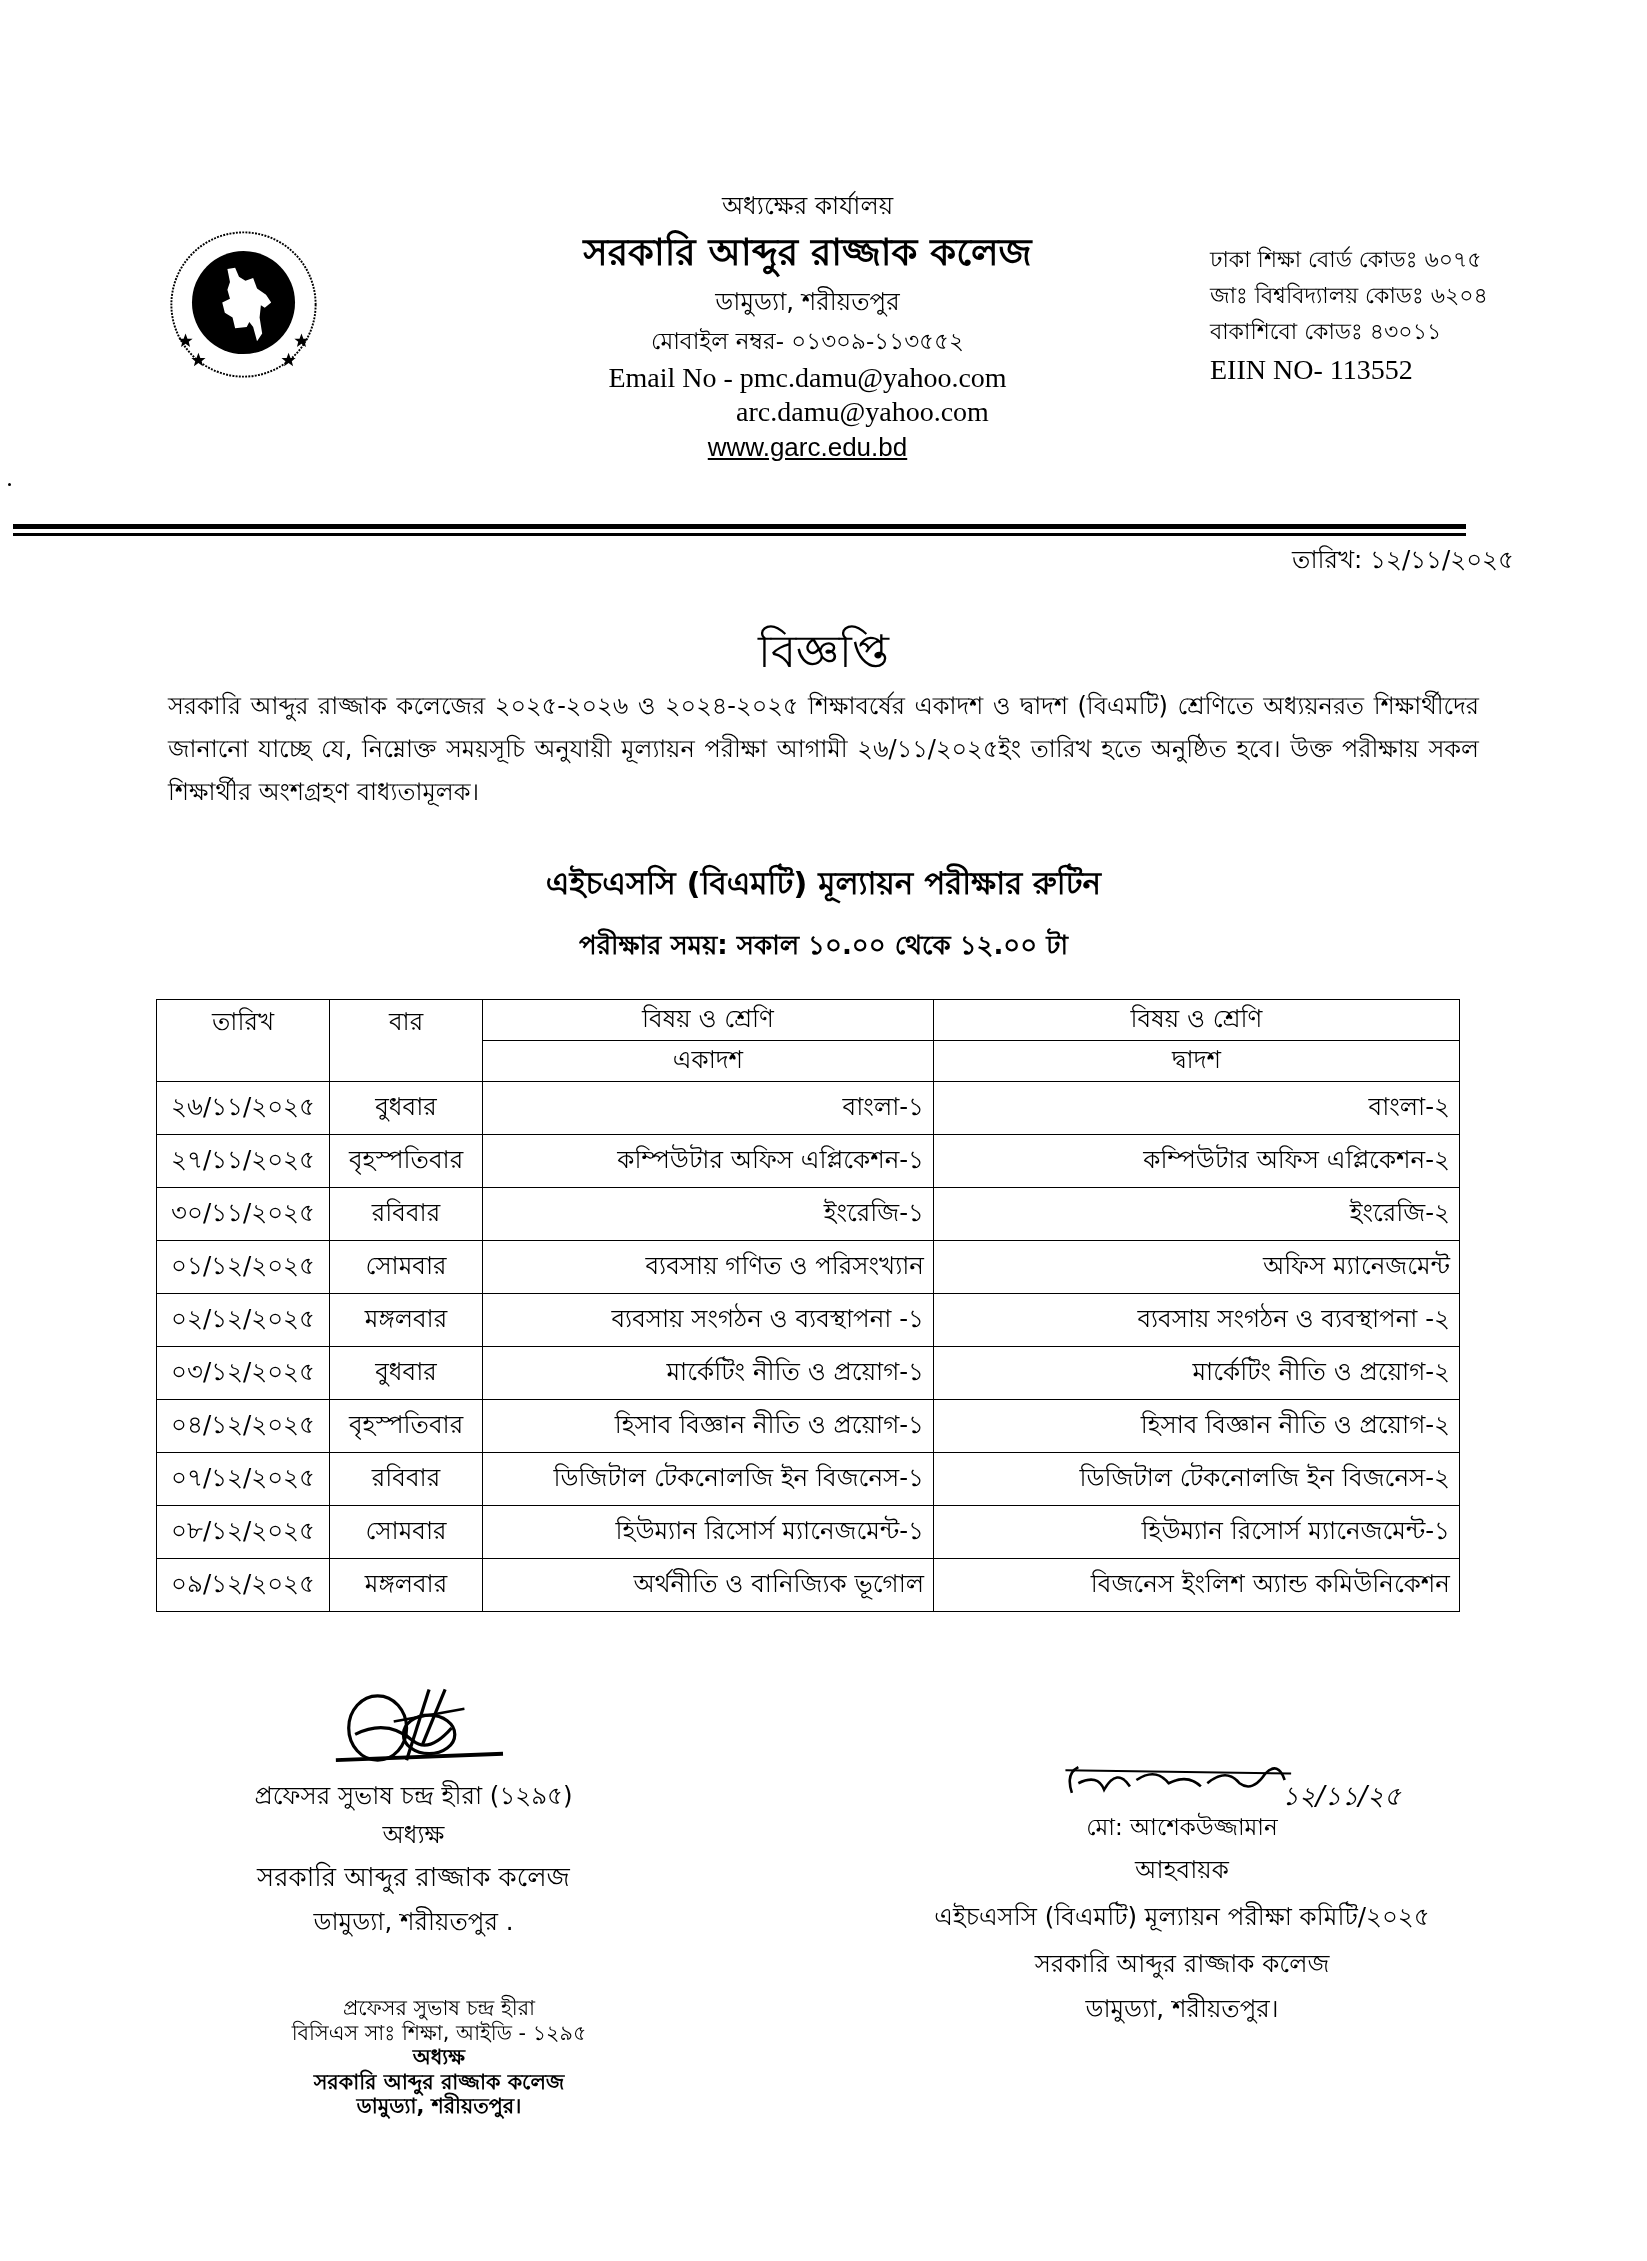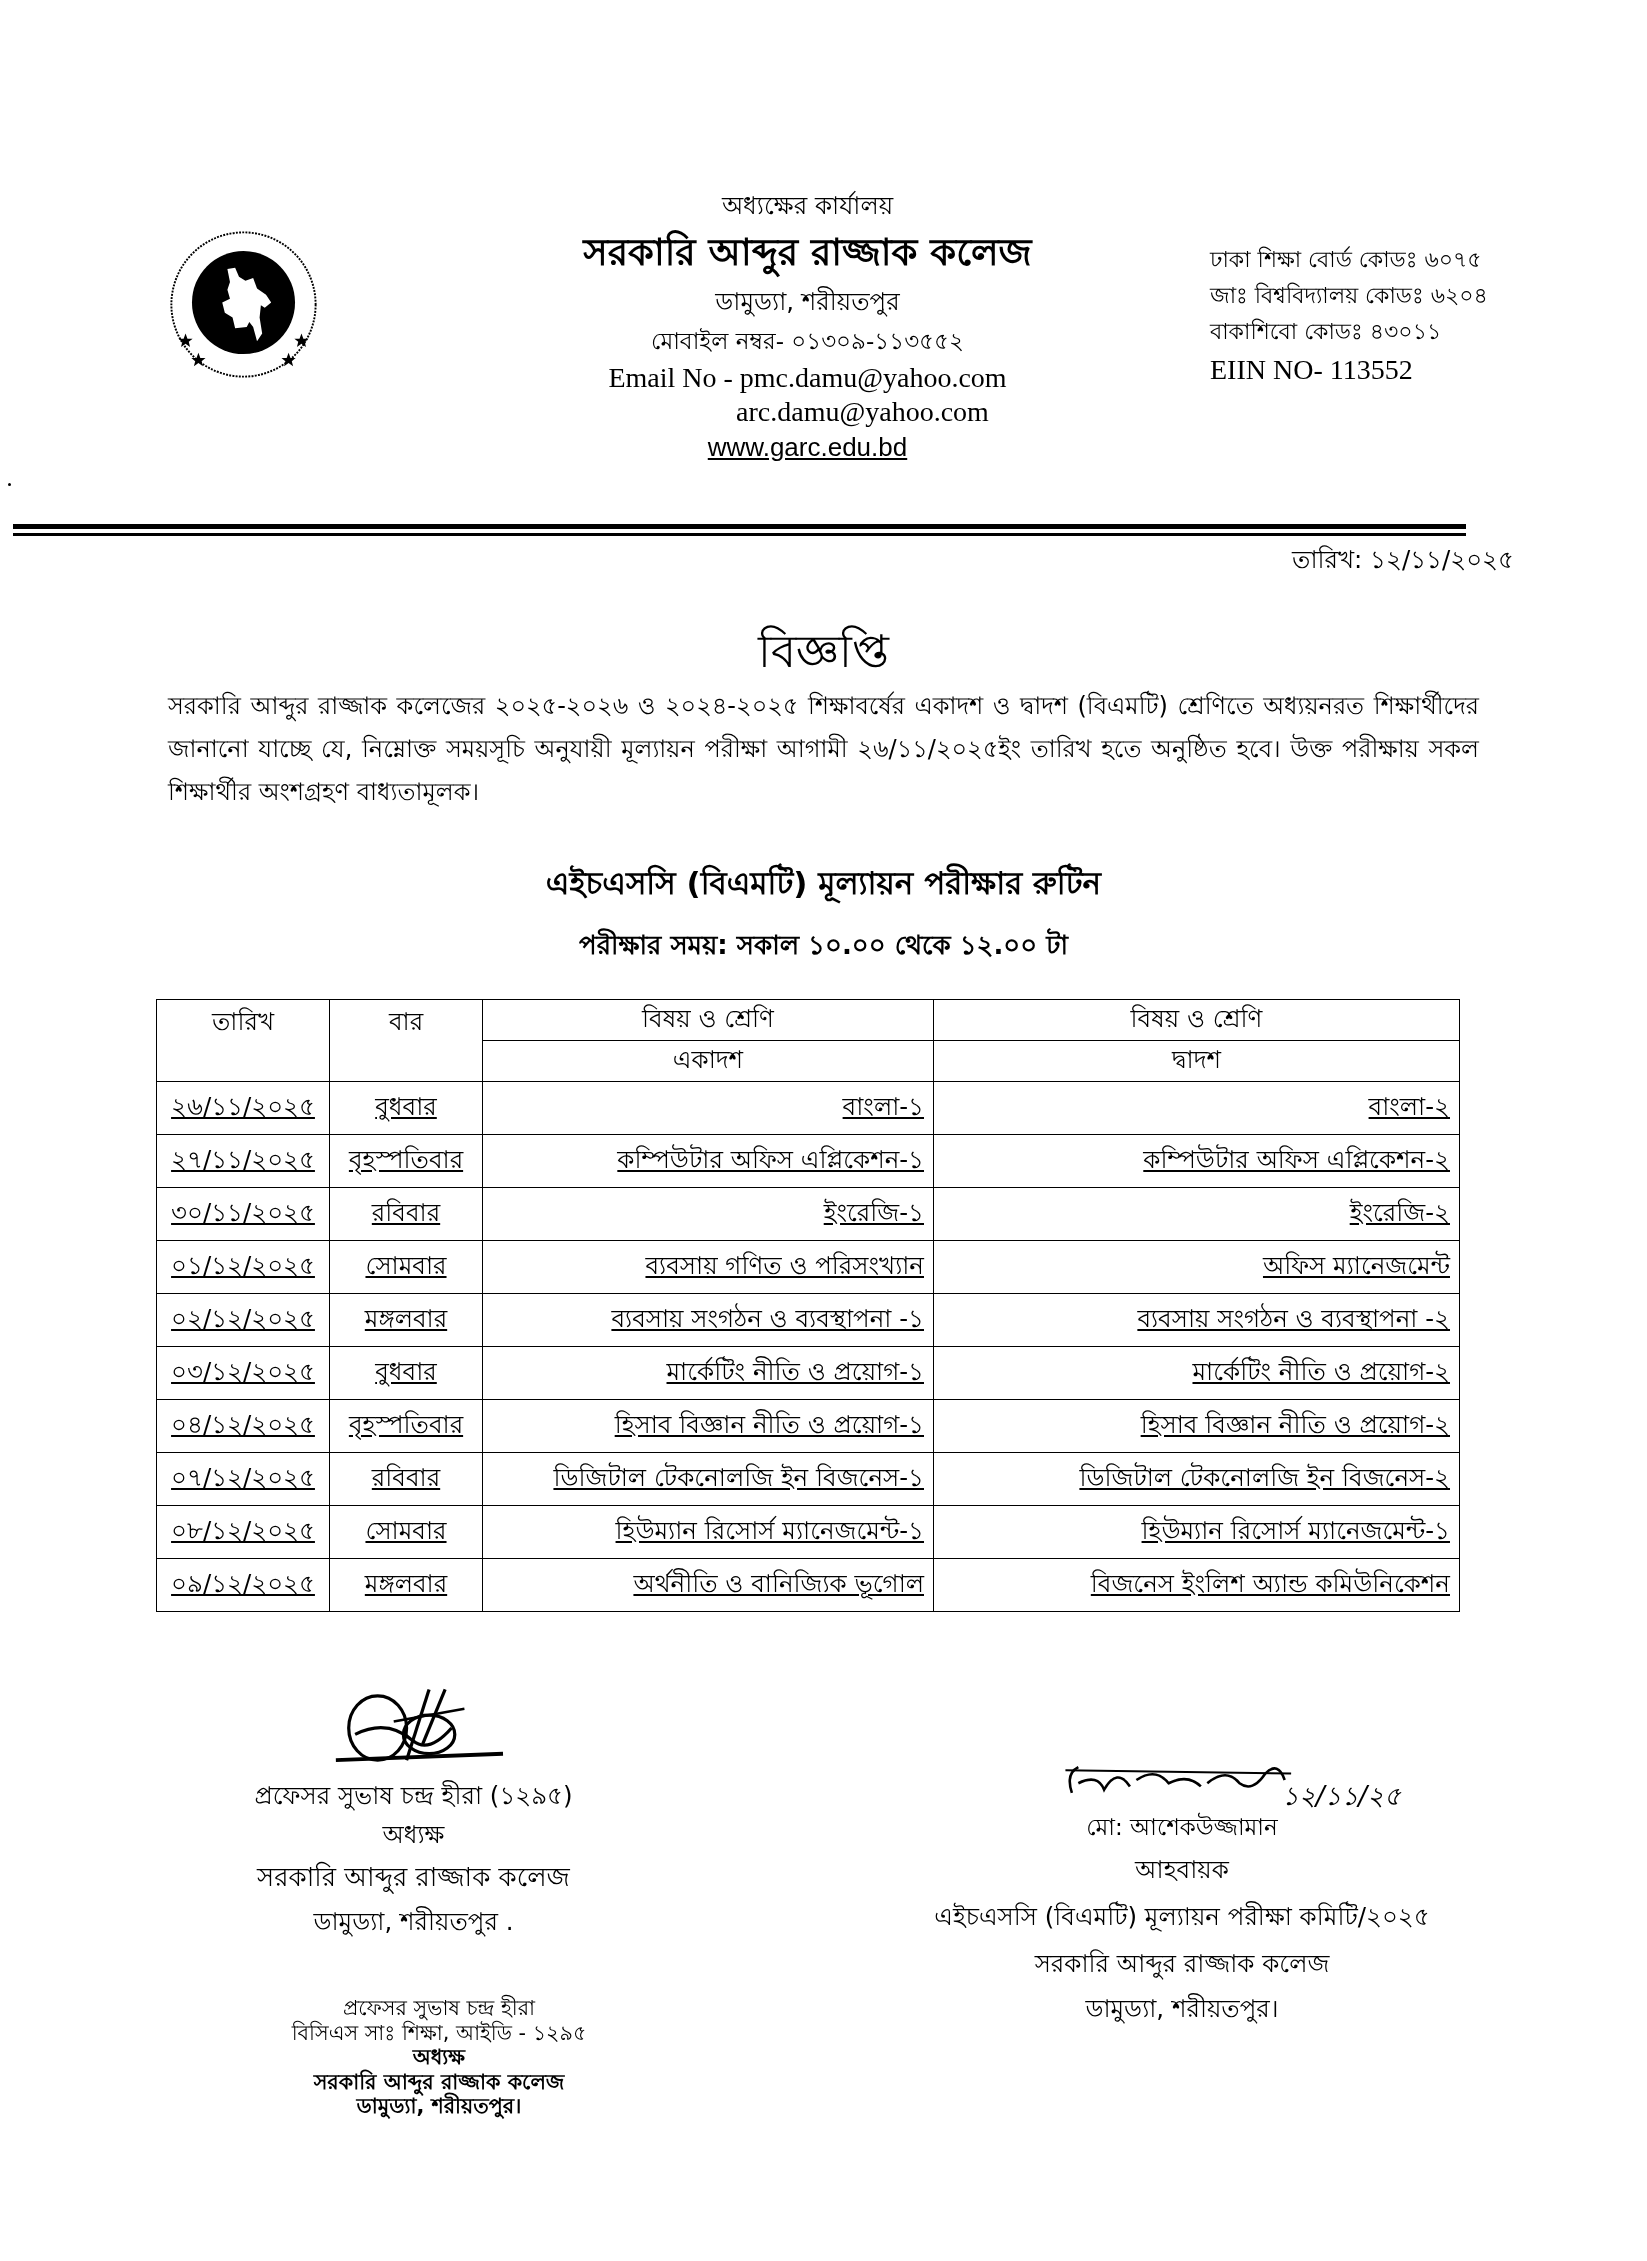--- a/index.html
+++ b/index.html
@@ -36,21 +36,21 @@
                  text-align: justify; text-align-last: left; }
 
   #routine-title { left: 0; width: 1647px; top: 859px; font-size: 31px; font-weight: bold; text-align: center; }
   #exam-time { left: 0; width: 1647px; top: 925px; font-size: 26px; font-weight: bold; text-align: center; }
 
   
   #schedule { left: 156px; top: 999px; width: 1303px; border-collapse: collapse; table-layout: fixed; font-size: 24.5px; }
   #schedule td, #schedule th { border: 1.9px solid #000; font-weight: normal; padding: 0 9px; height: 39px; white-space: nowrap; overflow: hidden; }
   #schedule th { text-align: center; vertical-align: middle; height: 39px; }
   #schedule th.rowspan { vertical-align: top; padding-top: 2.6px; margin-left: 40px; }
-  #schedule td { height: 52px; vertical-align: middle; text-decoration: underline; }
+  #schedule td { height: 52px; vertical-align: middle; }
   #schedule td.c-date, #schedule td.c-day { text-align: center; }
   #schedule td.c-subj { text-align: right; padding-left: 13px; }
   col.w-date { width: 173px; }
   col.w-day { width: 153px; }
   col.w-11 { width: 451px; }
   col.w-12 { width: 526px; }
 
   
   #sig-left-mark { left: 316px; top: 1683px; width: 194px; height: 90px; }
   #sig-left { left: 168px; top: 1776px; width: 491px; text-align: center; }

